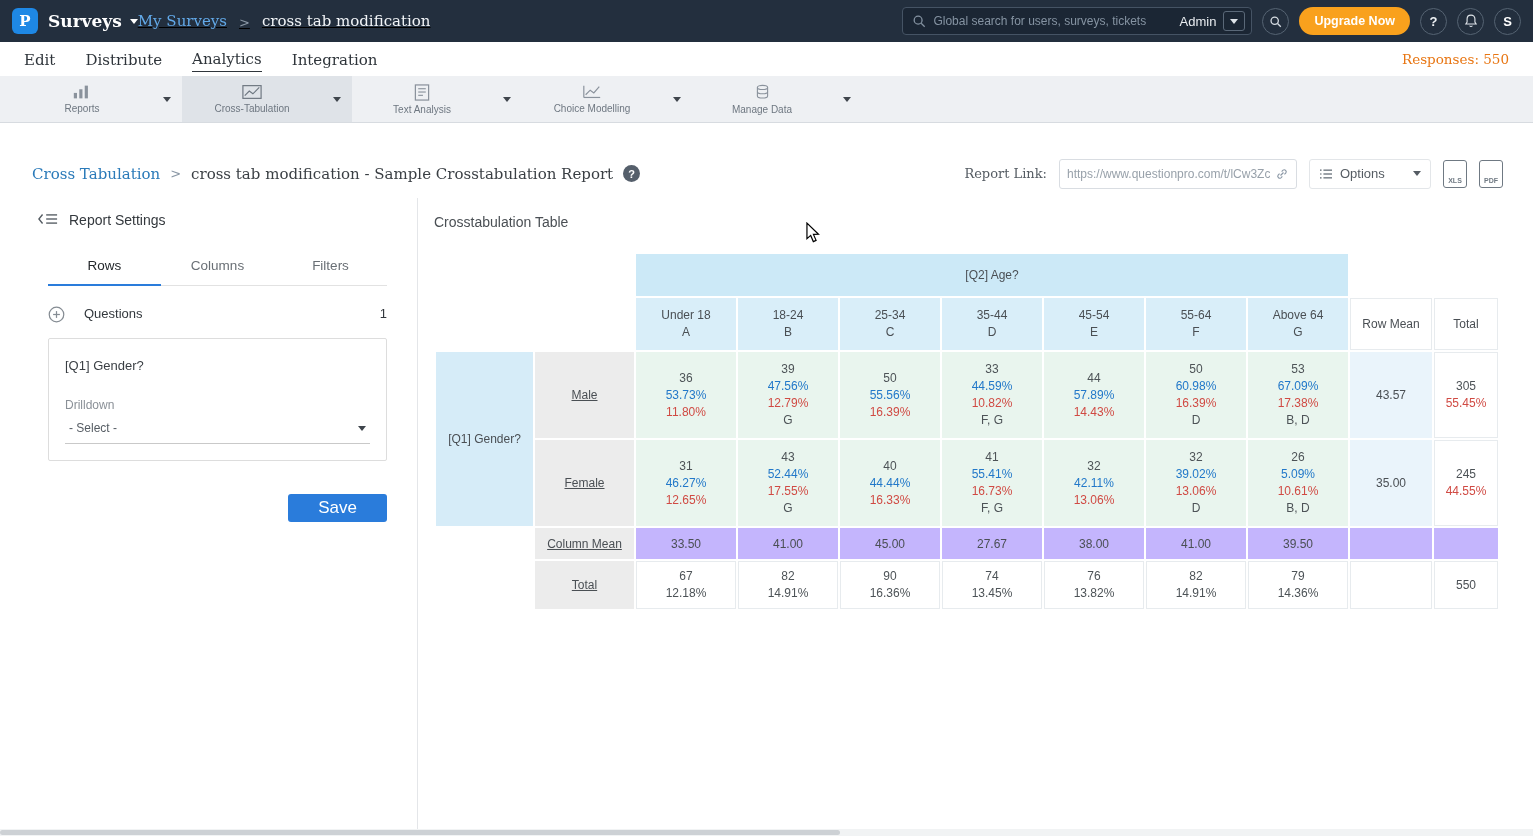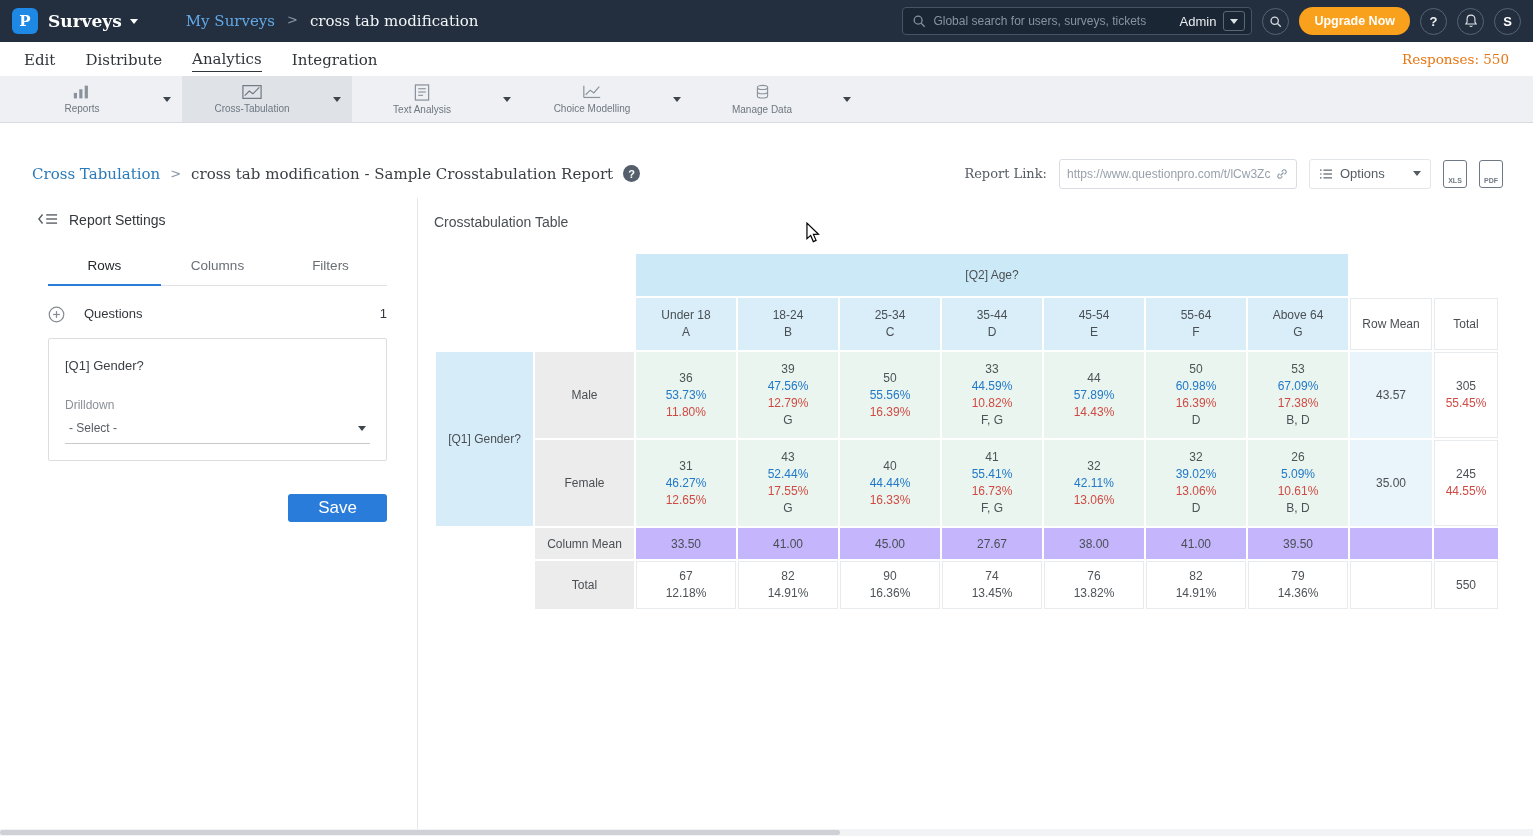--- a/index.html
+++ b/index.html
@@ -8,21 +8,21 @@
   .serif { font-family:"DejaVu Serif", serif; }
 
   
   .topbar { height:42px; background:#232f3e; display:flex; align-items:center; padding:0 12px; }
   .logo { width:26px; height:26px; border-radius:6px; background:#1e88e5; color:#fff;
           display:flex; align-items:center; justify-content:center; font-weight:bold; font-size:15px; }
   .product { color:#fff; font-size:17px; font-weight:bold; margin-left:10px; }
   .caret { width:0; height:0; border-left:4px solid transparent; border-right:4px solid transparent;
            border-top:5px solid currentColor; display:inline-block; }
   .tb-caret { color:#fff; margin-left:8px; }
-  .tb-path { display:flex; align-items:flex-start; gap:12px; margin-left:48px; font-size:15px; }
+  .tb-path { display:flex; align-items:flex-end; gap:12px; font-size:15px;text-decoration:underline; }
   .tb-parent { color:#62a9e8; cursor:pointer; }
   .tb-sep { color:#8a97a5; font-size:13px; }
   .tb-current { color:#f2f5f8; }
   .tb-right { margin-left:auto; display:flex; align-items:center; gap:10px; }
   .search-group { width:350px; height:28px; background:#1b2634; border:1px solid #455364;
                   border-radius:4px; display:flex; align-items:center; padding:0 6px 0 9px; gap:7px; }
   .search-group input { flex:1; background:transparent; border:none; outline:none;
                         color:#c7ced6; font-size:12px; }
   .search-group input::placeholder { color:#8593a2; }
   .admin-label { color:#e8ecf0; font-size:13px; }
@@ -103,21 +103,21 @@
   tr.tr-group td { height:42px; }
   tr.tr-chdr td { height:52px; }
   tr.tr-data td { height:86px; }
   tr.tr-cmean td { height:31px; }
   tr.tr-total td { height:48px; }
   .blankcell { background:transparent; }
   .ghdr  { background:#cce9f7; color:#3f4a52; }
   .chdr  { background:#d9eef9; line-height:17px; }
   .whdr  { background:#fff; border:1px solid #e7ebee; }
   .qcell { background:#d6ecf8; }
-  .rowlabel { background:#ececec; }
+  .rowlabel { background:#ececec;text-decoration:underline; }
   .datacell { background:#e9f5ee; }
   .meancell { background:#eaf4fb; }
   .cmeancell { background:#c4b5fd; }
   .totcell { background:#fff; border:1px solid #e7ebee; }
   .dc-line { line-height:17px; }
   .count { color:#4d5357; }
   .colpct { color:#2278c9; }
   .totpct { color:#d04a43; }
   .sig { color:#4d5357; }
 

